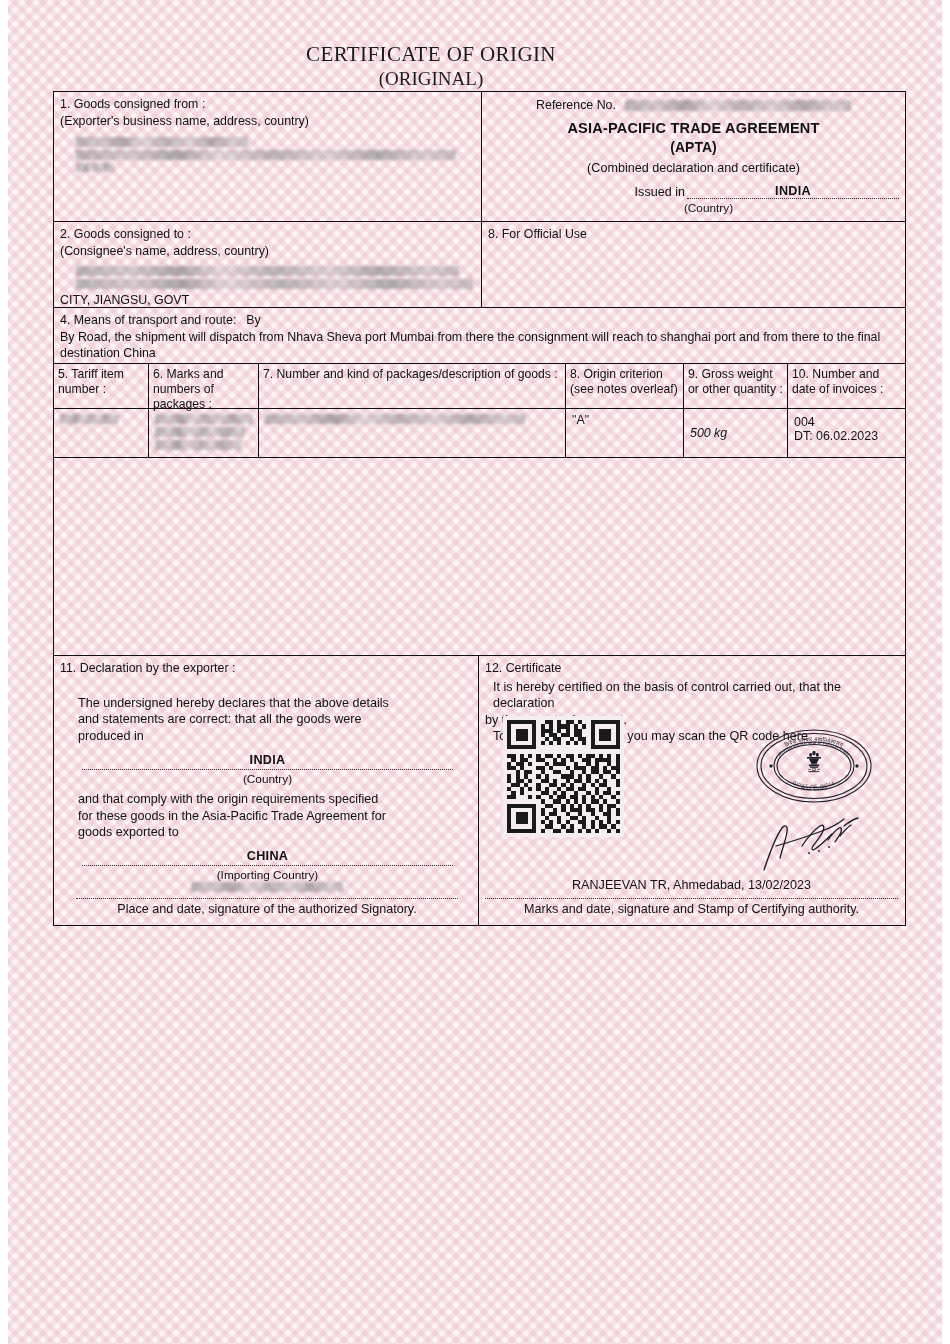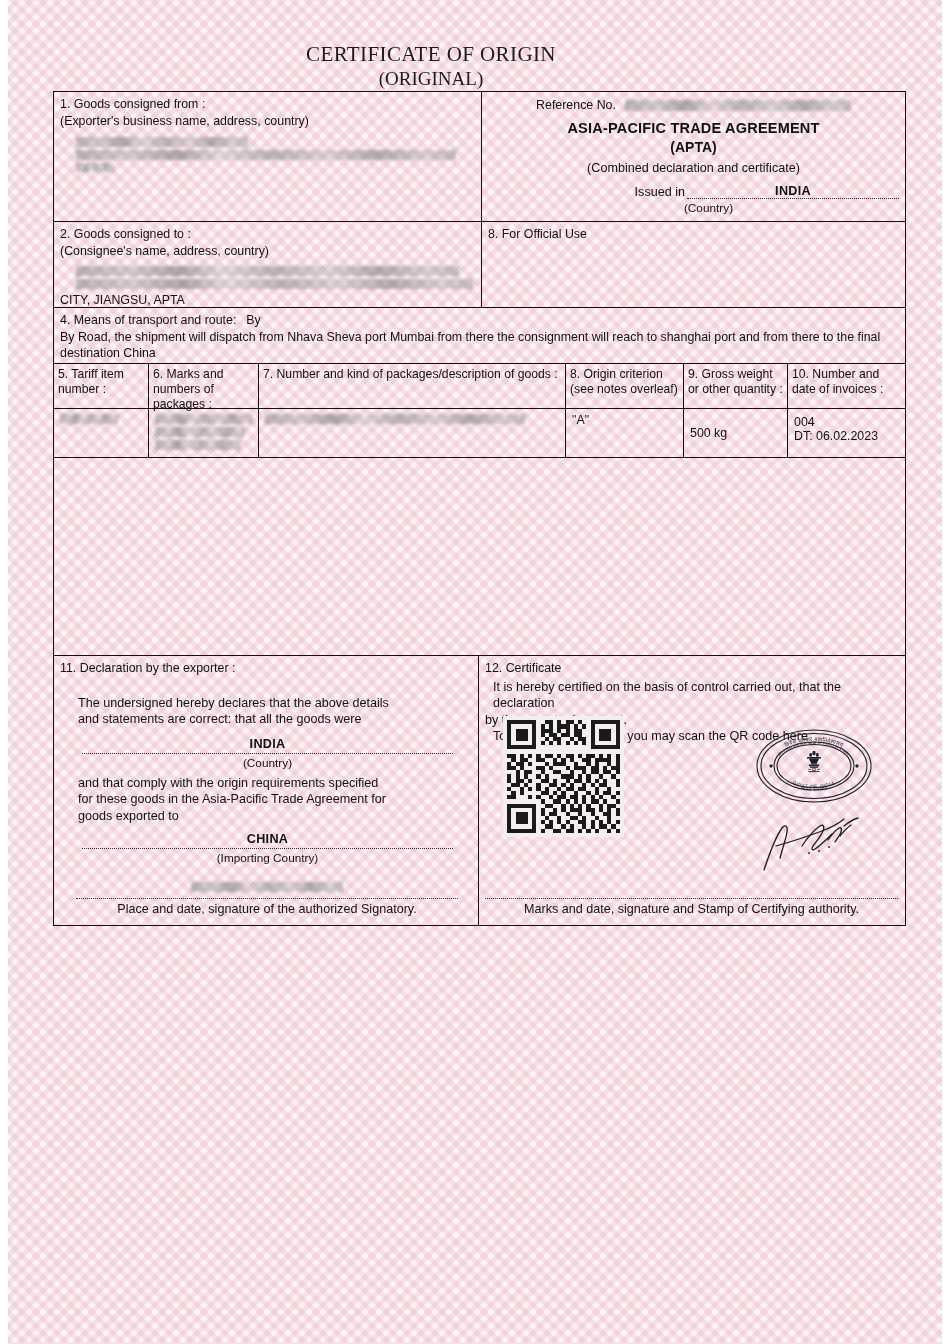--- a/index.html
+++ b/index.html
@@ -220,21 +220,21 @@
 
     <div class="row bb">
 
       <div class="cell br pad" style="width:428px; height:85px;">
         <div class="lbl">2. Goods consigned to :</div>
         <div class="lbl">(Consignee's name, address, country)</div>
         <div style="padding-left:16px; padding-top:4px;">
           <div class="redact" style="width:383px;"></div>
           <div class="redact" style="width:397px;"></div>
         </div>
-        <div class="lbl" style="margin-top:1px;">CITY, JIANGSU, APTA</div>
+        <div class="lbl" style="margin-top:1px;">CITY, JIANGSU, GOVT</div>
       </div>
 
       <div class="cell pad" style="width:422px; height:85px;">
         <div class="lbl">8. For Official Use</div>
         <div></div>
       </div>
     </div>
 
     <div class="row bb">
       <div class="cell pad" style="width:850px; height:55px;">
@@ -266,41 +266,42 @@
         <div class="redact" style="width:86px;"></div>
       </div>
 
       <div class="cell br pad" style="width:307px; height:48px;">
         <div class="redact" style="width:260px; margin-top:1px;"></div>
       </div>
 
       <div class="cell br pad" style="width:118px; height:48px;">"A"</div>
 
       <div class="cell br pad" style="width:104px; height:48px;">
-        <div style="margin-top:13px;">500 kg</div>
+        <div style="margin-top:13px;font-style:italic;">500 kg</div>
       </div>
 
       <div class="cell pad" style="width:116px; height:48px;">
         <div style="margin-top:2px;">004</div>
         <div>DT: 06.02.2023</div>
       </div>
     </div>
 
     <div class="row bb">
       <div class="cell" style="width:850px; height:197px;"></div>
     </div>
 
     <div class="row">
 
       <div class="cell br pad" style="width:425px; height:269px;">
         <div class="lbl">11. Declaration by the exporter :</div>
 
         <div class="decl-body decl-indent" style="margin-top:18px;">
           <div>The undersigned hereby declares that the above details</div>
           <div>and statements are correct: that all the goods were</div>
+          <div>produced in</div>
         </div>
 
         <div class="fill-line" style="margin:9px 20px 0 22px;">
           <span class="val">INDIA</span>
           <span class="dots"></span>
         </div>
         <div class="cap-under" style="margin-right:20px; margin-left:22px;">(Country)</div>
 
         <div class="decl-body decl-indent" style="margin-top:5px;">
           <div>and that comply with the origin requirements specified</div>
@@ -604,20 +605,21 @@
             </g>
             <g fill="#1a1a28">
               <circle cx="53" cy="47" r="0.9"></circle>
               <circle cx="63" cy="45" r="0.9"></circle>
               <circle cx="73" cy="41" r="0.9"></circle>
             </g>
           </svg>
         </div>
 
         <div class="sign-final" style="left:6px; right:6px; bottom:8px;">
+          <div class="sign-name">RANJEEVAN TR, Ahmedabad, 13/02/2023</div>
           <div class="dots" style="margin-top:5px;"></div>
           <div class="sign-cap" style="margin-top:2px;">Marks and date, signature and Stamp of Certifying authority.</div>
         </div>
       </div>
     </div>
 
   </div>
 </div>
 
 </body></html>

